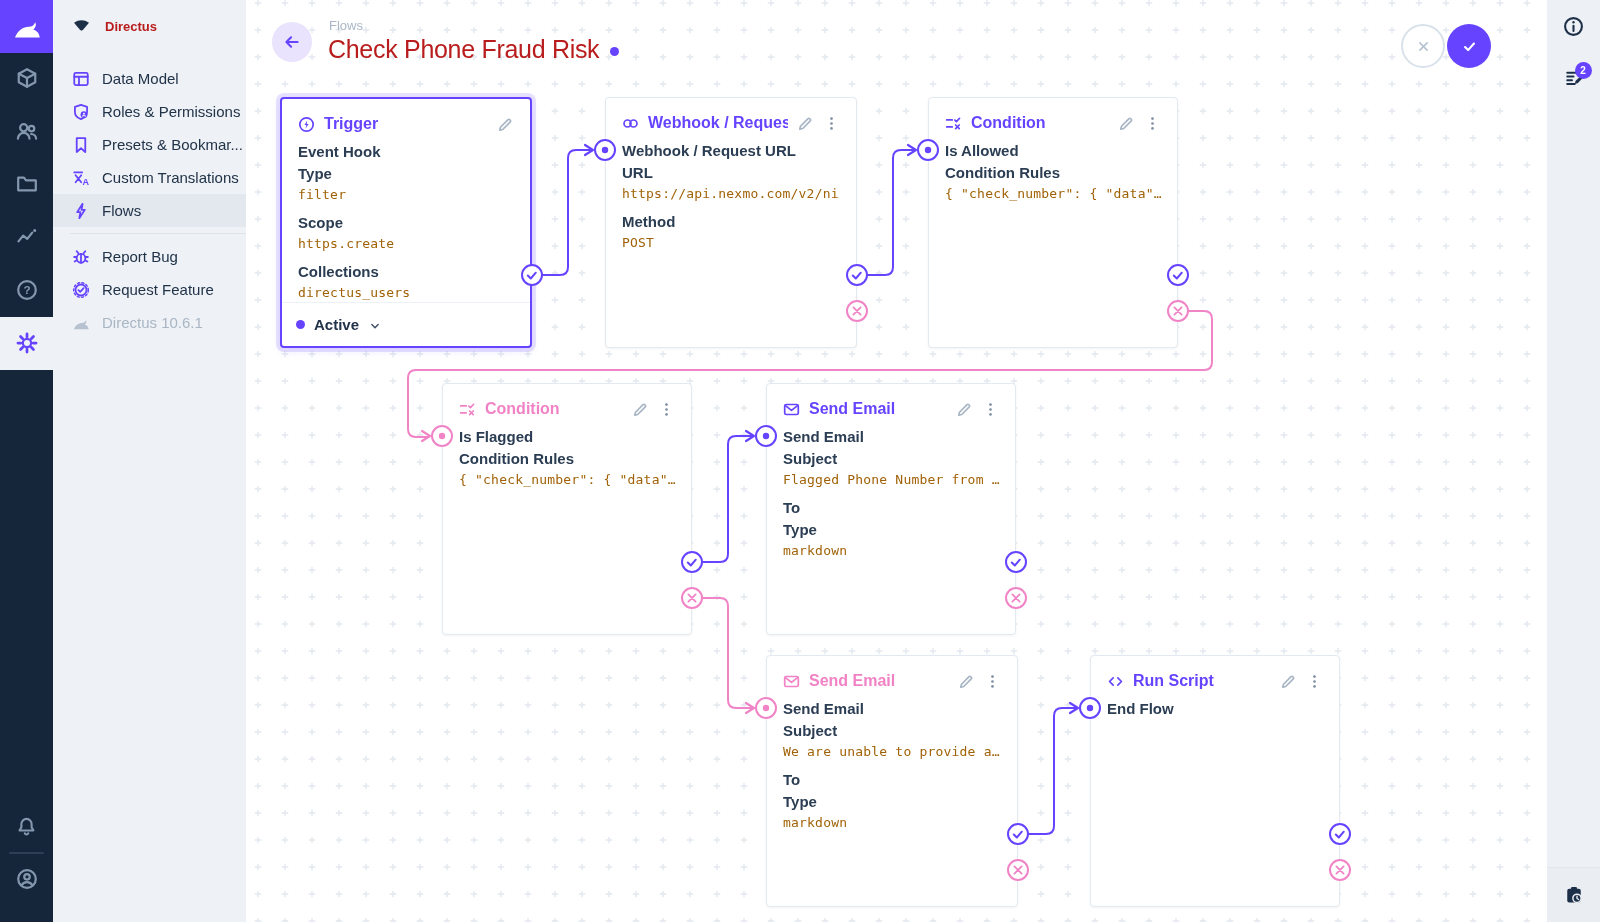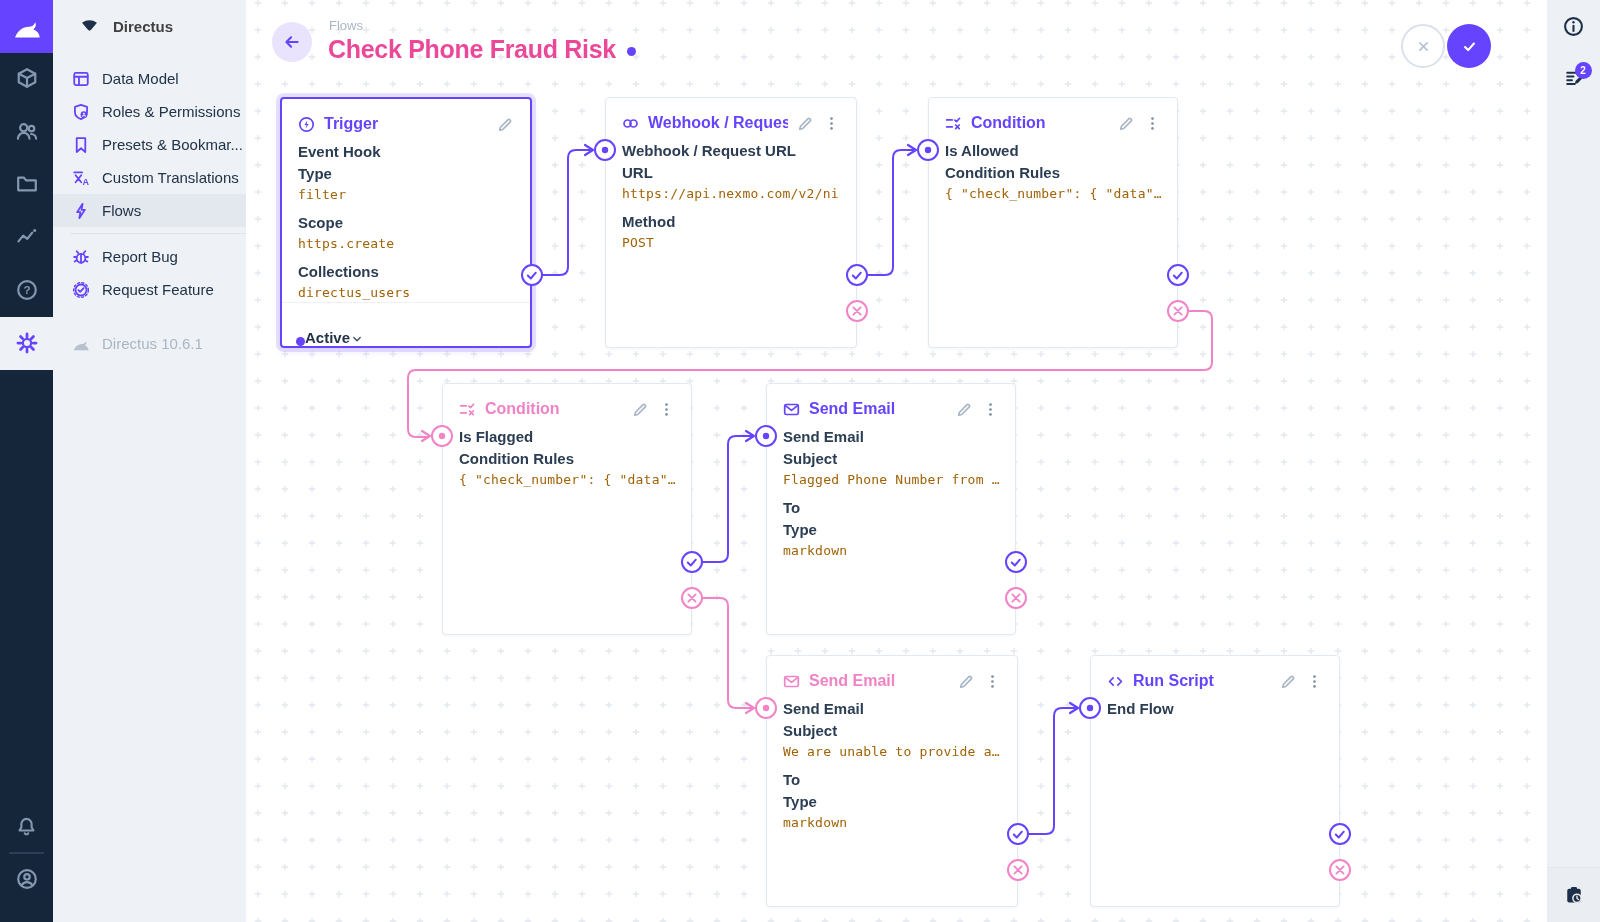--- a/index.html
+++ b/index.html
@@ -8,26 +8,26 @@
 
   
   .module-bar{position:absolute;left:0;top:0;width:53px;height:922px;background:#15263b;z-index:10;}
   .logo-block{position:absolute;left:0;top:0;width:53px;height:53px;background:#6644ff;display:flex;align-items:center;justify-content:center;color:#fff;}
   .mod-item{position:absolute;left:0;width:53px;height:53px;display:flex;align-items:center;justify-content:center;color:#8398ae;cursor:pointer;}
   .mod-item.active{background:#eef1f5;color:#6644ff;}
   .mod-divider{position:absolute;left:9px;width:35px;height:2px;background:#2c3f56;border-radius:1px;}
 
   
   .nav{position:absolute;left:53px;top:0;width:193px;height:922px;background:#eef1f5;z-index:10;}
-  .nav-header{height:53px;display:flex;align-items:center;gap:11px;padding-left:27px;font-size:15px;font-weight:700;color:#404040;}
+  .nav-header{height:53px;display:flex;align-items:center;gap:11px;padding-left:19px;font-size:13px;font-weight:700;color:#b91c1c;}
   .nav-list{margin-top:9px;}
   .nav-item{height:33px;display:flex;align-items:center;gap:12px;padding-left:19px;font-size:15px;font-weight:500;color:#213349;cursor:pointer;white-space:nowrap;}
   .nav-item .nv-icon{width:18px;height:18px;color:#6644ff;flex:0 0 18px;display:flex;align-items:center;}
   .nav-item.active{background:#e3e8ee;}
-  .nav-item.muted{color:#a9b6c4;margin-top:21px;}
+  .nav-item.muted{color:#a9b6c4;}
   .nav-item.muted .nv-icon{color:#b6c2d0;}
   .nav-divider{height:1px;background:#dde3ea;margin:6px 0 6px 17px;}
 
   
   .right-bar{position:absolute;left:1547px;top:0;width:53px;height:922px;background:#edf0f4;z-index:10;}
   .rb-item{position:absolute;left:0;width:53px;height:48px;display:flex;align-items:center;justify-content:center;color:#1d3049;cursor:pointer;}
   .rb-badge{position:absolute;top:-6px;right:-8px;min-width:17px;height:17px;border-radius:9px;background:#6644ff;color:#fff;font-size:10px;font-weight:700;display:flex;align-items:center;justify-content:center;padding:0 4px;box-sizing:border-box;}
   .rb-bottom{position:absolute;left:0;bottom:0;width:53px;height:54px;display:flex;align-items:center;justify-content:center;color:#1d3049;border-top:1px solid #e2e7ee;background:#eaedf2;cursor:pointer;}
 
   
@@ -35,40 +35,40 @@
   .layer{position:absolute;left:0;top:0;}
   .dots-layer{z-index:0;}
   .conn-layer{z-index:3;pointer-events:none;}
   .conn-layer g[data-interactable="true"]{pointer-events:auto;cursor:pointer;}
 
   
   .flow-header{position:absolute;left:26px;top:16px;display:flex;align-items:flex-start;gap:16px;z-index:5;}
   .back-btn{width:40px;height:40px;border-radius:50%;background:#e9e3fd;color:#6644ff;display:flex;align-items:center;justify-content:center;margin-top:6px;cursor:pointer;border:none;}
   .breadcrumb{font-size:13px;font-weight:500;color:#a9b6c6;margin:2px 0 1px 1px;}
   .title-row{display:flex;align-items:center;gap:11px;}
-  .flow-title{font-size:25px;font-weight:700;color:#ec4899;letter-spacing:-.3px;line-height:30px;}
+  .flow-title{font-size:25px;font-weight:400;color:#b91c1c;letter-spacing:-.3px;line-height:30px;}
   .unsaved-dot{width:9px;height:9px;border-radius:50%;background:#6644ff;margin-top:4px;}
   .header-actions{position:absolute;left:1155px;top:24px;display:flex;gap:2px;z-index:5;}
   .circle-btn{width:44px;height:44px;border-radius:50%;display:flex;align-items:center;justify-content:center;cursor:pointer;box-sizing:border-box;}
   .btn-discard{background:#fff;border:2px solid #d9e1ea;color:#b7c4d2;}
   .btn-save{background:#6644ff;border:none;color:#fff;}
 
   
   .panel{position:absolute;background:#fff;border:1.5px solid #e3e9f0;border-radius:4px;box-sizing:border-box;padding:12px 16px 0;box-shadow:0 1px 3px rgba(20,35,60,.05);z-index:1;cursor:grab;}
   .panel.trigger{border:2px solid #6644ff;box-shadow:0 0 0 4px rgba(102,68,255,.15),0 3px 8px rgba(102,68,255,.12);}
   .panel-header{display:flex;align-items:center;gap:9px;height:26px;margin-bottom:4px;}
   .panel-header .p-icon{width:17px;height:17px;display:flex;align-items:center;flex:0 0 17px;}
   .accent-purple .p-icon,.accent-purple .panel-title{color:#6644ff;}
   .accent-pink .p-icon,.accent-pink .panel-title{color:#f082c5;}
   .panel-title{font-size:16px;font-weight:700;flex:1;white-space:nowrap;overflow:hidden;}
   .hdr-act{width:17px;height:17px;color:#a7b5c5;cursor:pointer;flex:0 0 17px;display:flex;align-items:center;}
   .hdr-act.kebab{color:#7f90a5;}
   .row-label{font-size:15px;font-weight:600;color:#2b3d53;line-height:22px;white-space:nowrap;overflow:hidden;}
   .row-value{font-family:"DejaVu Sans Mono","Liberation Mono",monospace;font-size:13px;color:#a16207;line-height:20px;margin-bottom:7px;white-space:nowrap;overflow:hidden;letter-spacing:.2px;}
-  .panel-footer{position:absolute;left:0;right:0;bottom:0;height:43px;border-top:1.5px solid #edf0f4;display:flex;align-items:flex-end;gap:0;padding:0 14px;cursor:pointer;}
+  .panel-footer{position:absolute;left:0;right:0;bottom:0;height:43px;border-top:1.5px solid #edf0f4;display:flex;align-items:center;gap:9px;padding:0 14px;cursor:pointer;}
   .status-dot{width:9px;height:9px;border-radius:50%;background:#6644ff;}
   .footer-label{font-size:15px;font-weight:600;color:#22334a;}
   .footer-chevron{color:#3c4d63;display:flex;align-items:center;margin-top:2px;}
 </style>
 </head>
 <body>
 
 <div class="app" data-interactable="false">
 
   <div class="module-bar" data-interactable="false">

